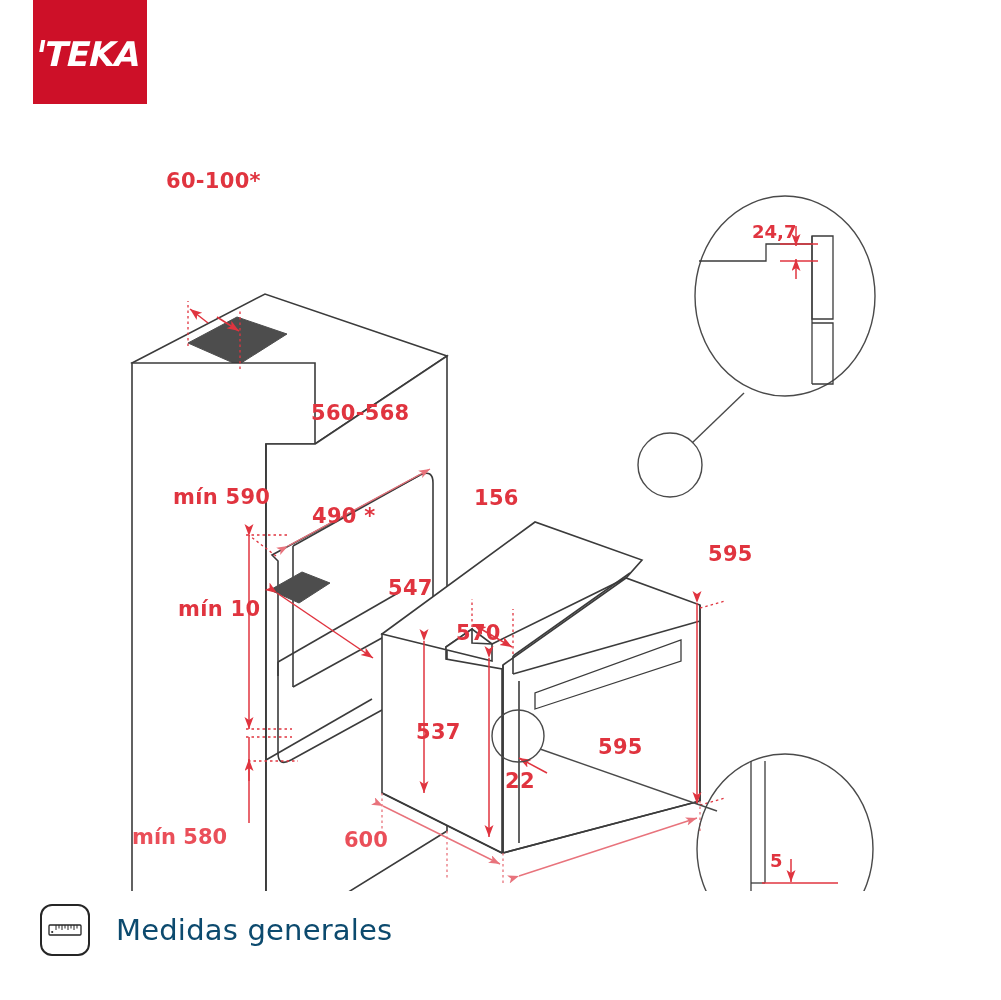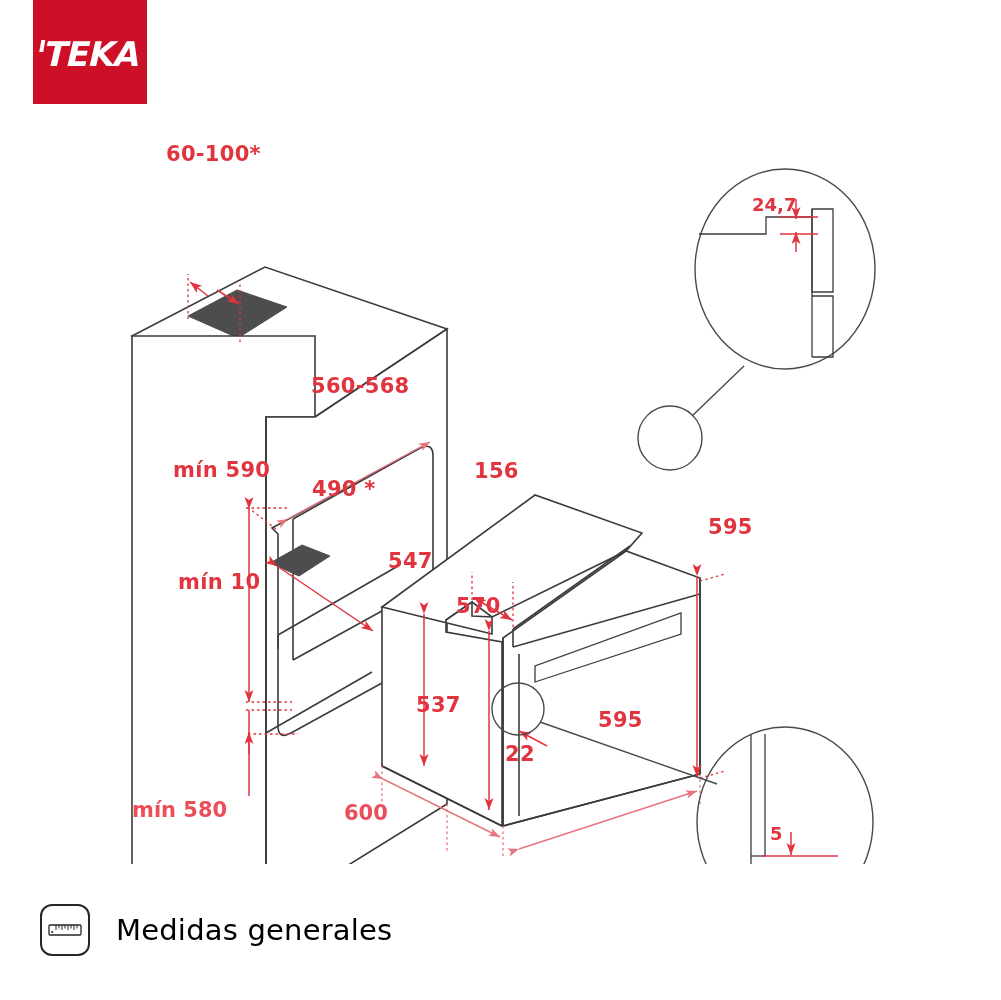--- a/index.html
+++ b/index.html
@@ -52,21 +52,21 @@
     background: #ffffff;
     vertical-align: top;
     position: relative;
     top: 3px;
     margin-right: 1px;
     transform: skewX(-8deg);
   }
   
   #drawing {
     position: absolute;
-    left: 0; top: 104px;
+    left: 0; top: 131px;
     width: 1001px;
     height: 760px;
   }
   
   #caption-bar {
     position: absolute;
     left: 40px;
     top: 900px;
     height: 60px;
     display: flex;
@@ -79,21 +79,21 @@
     border-radius: 12px;
     display: flex;
     align-items: center;
     justify-content: center;
     box-sizing: border-box;
   }
   #caption-text {
     margin-left: 26px;
     font-family: "DejaVu Sans", sans-serif;
     font-size: 29px;
-    color: #000000;
+    color: #0c4a6e;
     letter-spacing: 0.2px;
     white-space: nowrap;
   }
   svg { display: block; }
   .ln    { stroke: #3b3b3b; stroke-width: 1.6; fill: none; stroke-linejoin: miter; }
   .ln-th { stroke: #3b3b3b; stroke-width: 1.3; fill: none; }
   .face  { fill: #ffffff; stroke: #3b3b3b; stroke-width: 1.6; stroke-linejoin: miter; }
   .shade { fill: #4d4d4d; stroke: #4d4d4d; stroke-width: 1; }
   .dim      { stroke: #e0343f; stroke-width: 1.5; fill: none; }
   .dim-soft { stroke: #e8737c; stroke-width: 1.4; fill: none; }

